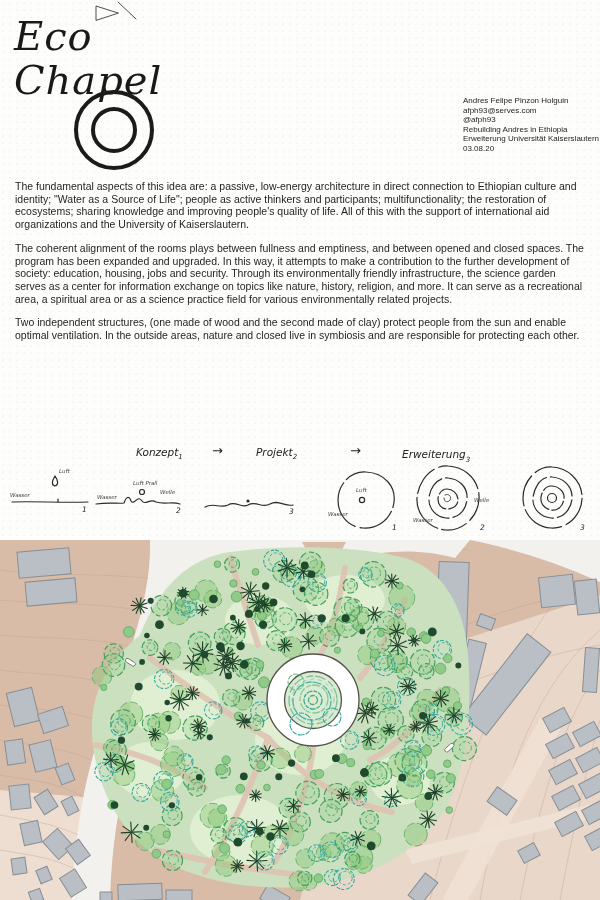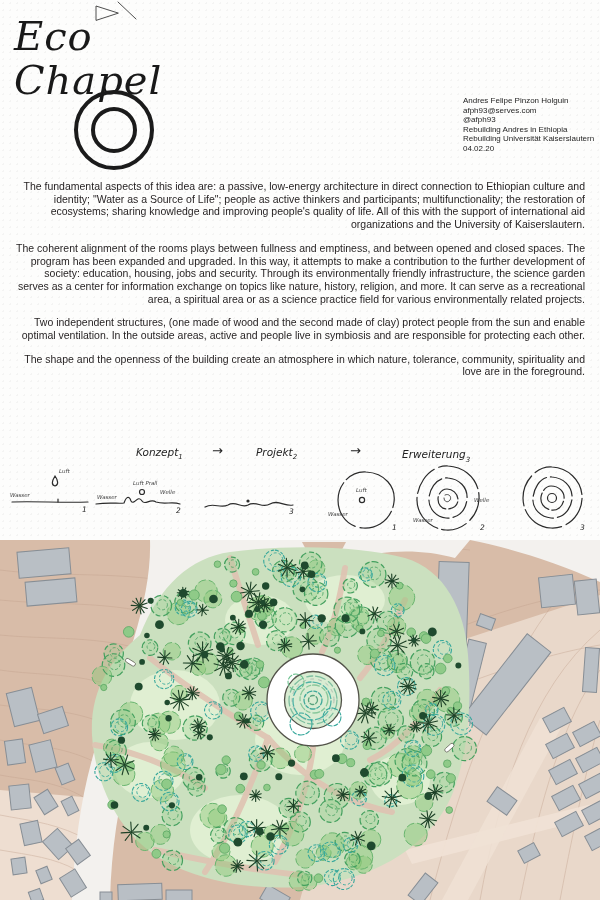--- a/index.html
+++ b/index.html
@@ -12,21 +12,21 @@
   
   .flag-icon{position:absolute;left:92px;top:0;}
   .title{position:absolute;left:14px;top:14px;width:230px;
     font-family:"DejaVu Serif",serif;font-style:italic;font-size:40px;color:#191919;
     letter-spacing:1px;line-height:1.1;}
   .logo{position:absolute;left:68px;top:84px;}
   .author{position:absolute;left:463px;top:96px;width:135px;
     font-size:8px;line-height:9.6px;color:#1e1e1e;}
   .author div{white-space:nowrap;}
   
-  .paragraphs{position:absolute;left:15px;top:180px;width:570px;text-align:right;
+  .paragraphs{position:absolute;left:15px;top:180px;width:570px;text-align:left;
     color:#221e1f;font-size:10.5px;line-height:12.7px;}
   .paragraphs p{margin:0 0 11px 0;}
   
   .process{position:absolute;left:0;top:442px;width:600px;height:98px;}
   .sk{stroke:#2b2b2b;stroke-width:1.2;fill:none;stroke-linecap:round;stroke-linejoin:round;}
   .sk-thin{stroke:#3a3a3a;stroke-width:0.9;fill:none;stroke-linecap:round;}
   .hand{font-family:"DejaVu Sans",sans-serif;font-style:italic;fill:#222;}
   .hand-lg{font-size:10.5px;}
   .hand-sm{font-size:5.5px;fill:#444;}
   .hand-num{font-size:7.5px;fill:#222;font-style:italic;}
@@ -49,29 +49,28 @@
   <svg class="logo" width="92" height="92" viewBox="0 0 92 92">
     <circle cx="46" cy="46" r="38" fill="none" stroke="#1b1b1b" stroke-width="4"></circle>
     <circle cx="46" cy="46" r="21" fill="none" stroke="#1b1b1b" stroke-width="4"></circle>
   </svg>
 
   <div class="author">
     <div>Andres Felipe Pinzon Holguin</div>
     <div>afph93@serves.com</div>
     <div>@afph93</div>
     <div>Rebuilding Andres in Ethiopia</div>
-    <div>Rebuilding Universität Kaiserslautern</div>
-    <div>04.02.20</div>
+    <div>Erweiterung Universität Kaiserslautern</div>
+    <div>03.08.20</div>
   </div>
 
   <div class="paragraphs">
     <p>The fundamental aspects of this idea are: a passive, low-energy architecture in direct connection to Ethiopian culture and identity; "Water as a Source of Life"; people as active thinkers and participants; multifunctionality; the restoration of ecosystems; sharing knowledge and improving people's quality of life. All of this with the support of international aid organizations and the University of Kaiserslautern.</p>
     <p>The coherent alignment of the rooms plays between fullness and emptiness, and between opened and closed spaces. The program has been expanded and upgraded. In this way, it attempts to make a contribution to the further development of society: education, housing, jobs and security. Through its environmentally friendly infrastructure, the science garden serves as a center for information exchange on topics like nature, history, religion, and more.  It can serve as a recreational area, a spiritual area or as a science practice field for various environmentally related projects.</p>
-    <p>Two independent structures, (one made of wood and the second made of clay) protect people from the sun and enable optimal ventilation. In the outside areas, active and people live in symbiosis and are responsible for protecting each other.</p>
-    <p>The shape and the openness of the building create an atmosphere in which nature, tolerance, community, spirituality and love are in the foreground.</p>
+    <p>Two independent structures, (one made of wood and the second made of clay) protect people from the sun and enable optimal ventilation. In the outside areas, nature and closed live in symbiosis and are responsible for protecting each other.</p>
   </div>
 
   <svg class="process" viewBox="0 0 600 98">
 
     <text x="136" y="14" class="hand hand-lg">
       <tspan>Konzept</tspan><tspan dy="3" font-size="7">1</tspan>
     </text>
     <text x="212" y="13" class="hand" font-size="13">→</text>
     <text x="256" y="14" class="hand hand-lg">
       <tspan>Projekt</tspan><tspan dy="3" font-size="7">2</tspan>

